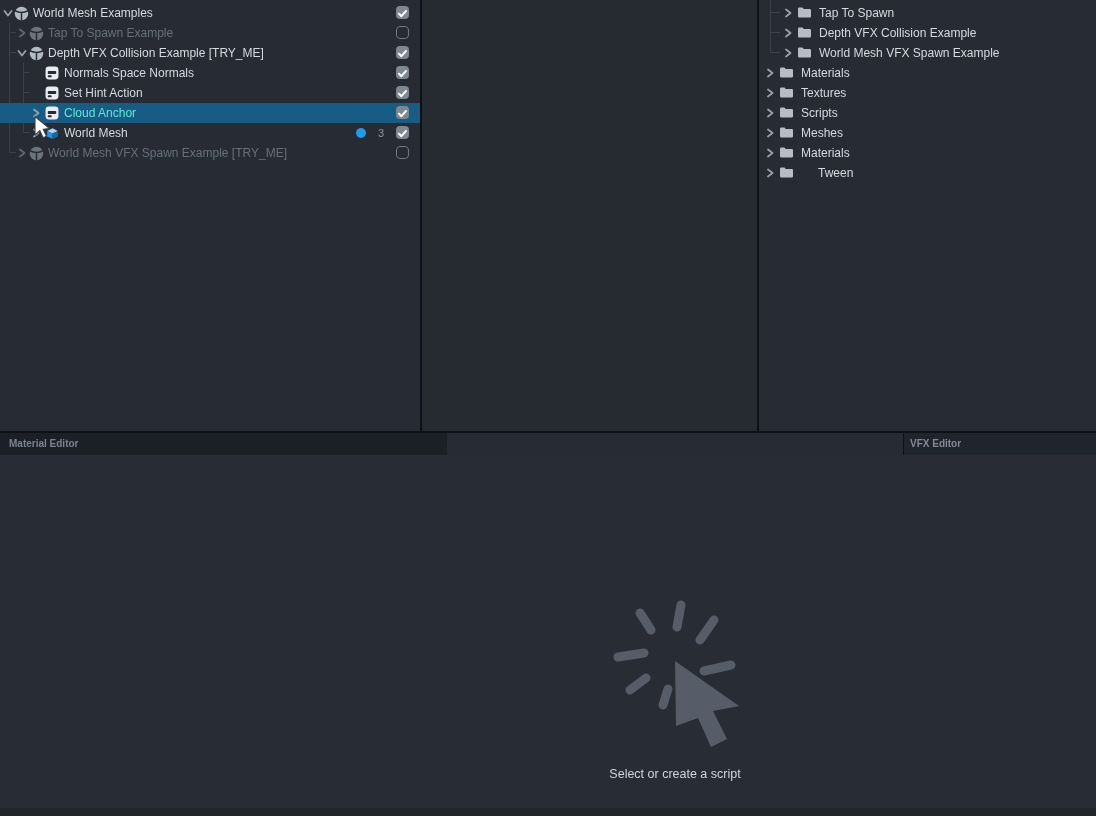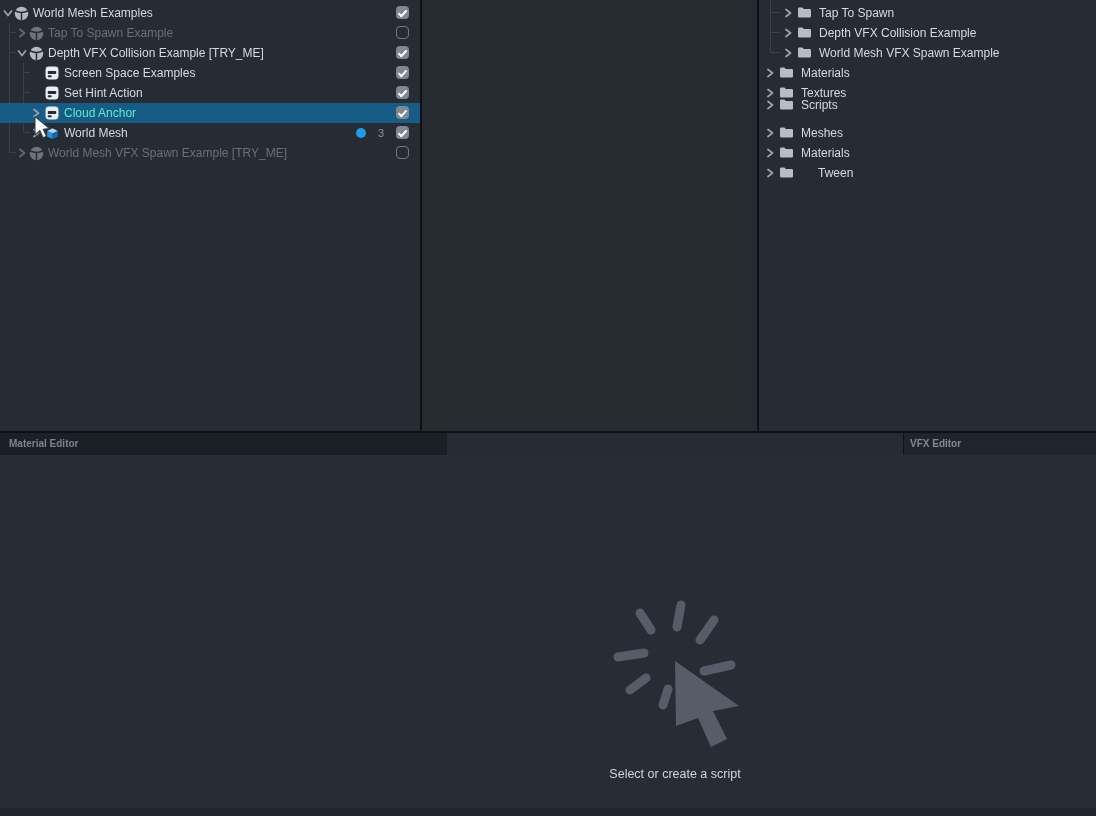--- a/index.html
+++ b/index.html
@@ -101,21 +101,21 @@
       <span class="checkbox on"><svg width="13" height="13" viewBox="0 0 13 13">
           <path d="M3 6.8 L5.4 9.2 L10 4" stroke="#ffffff" stroke-width="2" fill="none" stroke-linecap="round" stroke-linejoin="round"></path>
         </svg></span>
     </div>
     <div class="tree-row" style="top: 63px;">
       <span class="ticon" style="left: 45px;"><svg width="14" height="14" viewBox="0 0 13 13">
           <rect x="0.5" y="0.5" width="12" height="12" rx="3.2" fill="#e9edf1"></rect>
           <rect x="2.6" y="4.7" width="7.8" height="2.7" rx="0.7" fill="#272c34"></rect>
           <rect x="2.6" y="8.6" width="3.6" height="1.9" rx="0.6" fill="#272c34"></rect>
         </svg></span>
-      <span class="tlabel" style="left: 64px;">Screen Space Examples</span>
+      <span class="tlabel" style="left: 64px;">Normals Space Normals</span>
       <span class="checkbox on"><svg width="13" height="13" viewBox="0 0 13 13">
           <path d="M3 6.8 L5.4 9.2 L10 4" stroke="#ffffff" stroke-width="2" fill="none" stroke-linecap="round" stroke-linejoin="round"></path>
         </svg></span>
     </div>
     <div class="tree-row" style="top: 83px;">
       <span class="ticon" style="left: 45px;"><svg width="14" height="14" viewBox="0 0 13 13">
           <rect x="0.5" y="0.5" width="12" height="12" rx="3.2" fill="#e9edf1"></rect>
           <rect x="2.6" y="4.7" width="7.8" height="2.7" rx="0.7" fill="#272c34"></rect>
           <rect x="2.6" y="8.6" width="3.6" height="1.9" rx="0.6" fill="#272c34"></rect>
         </svg></span>
@@ -213,21 +213,21 @@
     </div>
     <div class="tree-row" style="top: 83px;">
       <span class="chev" style="left: 6px;"><svg width="10" height="10" viewBox="0 0 10 10">
           <path d="M3 1.5 L7.5 5 L3 8.5" stroke="#98a0aa" stroke-width="1.8" fill="none" stroke-linecap="round" stroke-linejoin="round"></path>
         </svg></span>
       <span class="ticon" style="left: 20px;"><svg width="15" height="13" viewBox="0 0 15 12">
           <path d="M1 2.2 Q1 1 2.2 1 L5.4 1 L6.8 2.6 L12.8 2.6 Q14 2.6 14 3.8 L14 9.8 Q14 11 12.8 11 L2.2 11 Q1 11 1 9.8 Z" fill="#b6bdc5"></path>
         </svg></span>
       <span class="tlabel" style="left: 42px;">Textures</span>
     </div>
-    <div class="tree-row" style="top: 95px;">
+    <div class="tree-row" style="top: 103px;">
       <span class="chev" style="left: 6px;"><svg width="10" height="10" viewBox="0 0 10 10">
           <path d="M3 1.5 L7.5 5 L3 8.5" stroke="#98a0aa" stroke-width="1.8" fill="none" stroke-linecap="round" stroke-linejoin="round"></path>
         </svg></span>
       <span class="ticon" style="left: 20px;"><svg width="15" height="13" viewBox="0 0 15 12">
           <path d="M1 2.2 Q1 1 2.2 1 L5.4 1 L6.8 2.6 L12.8 2.6 Q14 2.6 14 3.8 L14 9.8 Q14 11 12.8 11 L2.2 11 Q1 11 1 9.8 Z" fill="#b6bdc5"></path>
         </svg></span>
       <span class="tlabel" style="left: 42px;">Scripts</span>
     </div>
     <div class="tree-row" style="top: 123px;">
       <span class="chev" style="left: 6px;"><svg width="10" height="10" viewBox="0 0 10 10">

